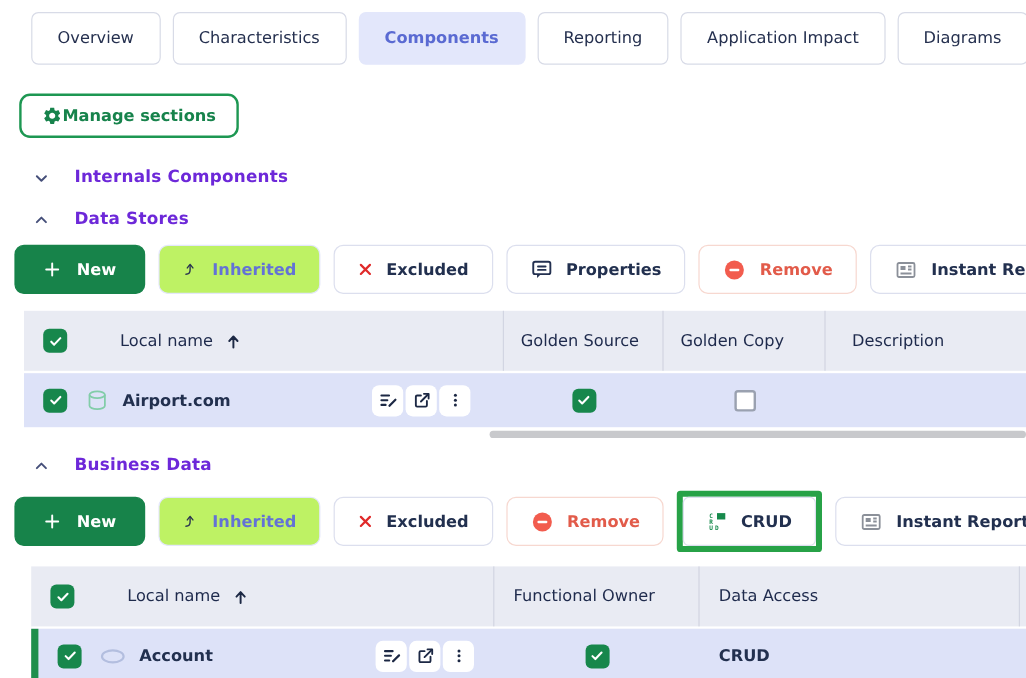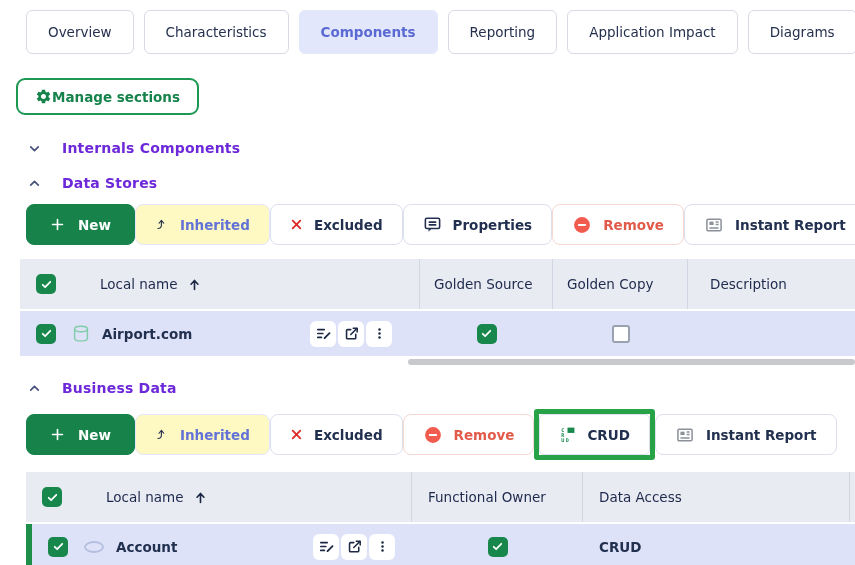--- a/index.html
+++ b/index.html
@@ -18,25 +18,25 @@
   .manage-btn{display:inline-flex;align-items:center;gap:0;margin:24px 0 0 16px;height:37px;padding:0 17px;
        background:#fff;border:2px solid #1d9752;border-radius:9px;color:#17834c;font-weight:700;font-size:13.5px;cursor:pointer}
   
   .section-head{display:flex;align-items:center;gap:21px;margin-left:28px}
   .sh-internals{margin-top:25px}
   .sh-datastores{margin-top:19px}
   .sh-business{margin-top:15px}
   .sec-title{font-size:14px;font-weight:700;color:#6d28d9;letter-spacing:.2px}
   .chev{display:flex;align-items:center;cursor:pointer}
   
-  .toolbar{display:flex;align-items:center;margin-top:13px;margin-left:26px}
+  .toolbar{display:flex;align-items:center;gap:11px;margin-top:13px;margin-left:12px}
   .btn{display:inline-flex;align-items:center;gap:11px;height:41px;padding:0 19px;background:#fff;
        border:1px solid #dcdfee;border-radius:8px;font-size:13.5px;font-weight:600;color:#22304f;cursor:pointer;white-space:nowrap}
   .btn-new{background:#17834a;border:1px solid #17834a;color:#fff;padding:0 23px;gap:13px}
-  .btn-inh{background:#fef9c3;border:1px solid #e4e7fb;color:#6372d6}
+  .btn-inh{background:#bef264;border:1px solid #e4e7fb;color:#6372d6}
   .btn-rem{border-color:#f7d8d0;color:#e25b4a}
   .crud-wrap{border:5px solid #27a247;border-radius:3px;display:inline-flex}
   .crud-wrap .btn{border-radius:5px}
   
   .table{margin-left:20px;margin-top:14px}
   .table2{margin-left:26px;margin-top:12px}
   .t-header{display:flex;background:#e9ebf3;height:50px;border-bottom:2px solid #fff}
   .hcell{display:flex;align-items:center;font-size:13.5px;font-weight:400;color:#1e2a4c;box-sizing:border-box}
   .divR{border-right:1px solid #d2d5e2}
   .t-row{display:flex;background:#dde2f8;height:45px;align-items:center}

